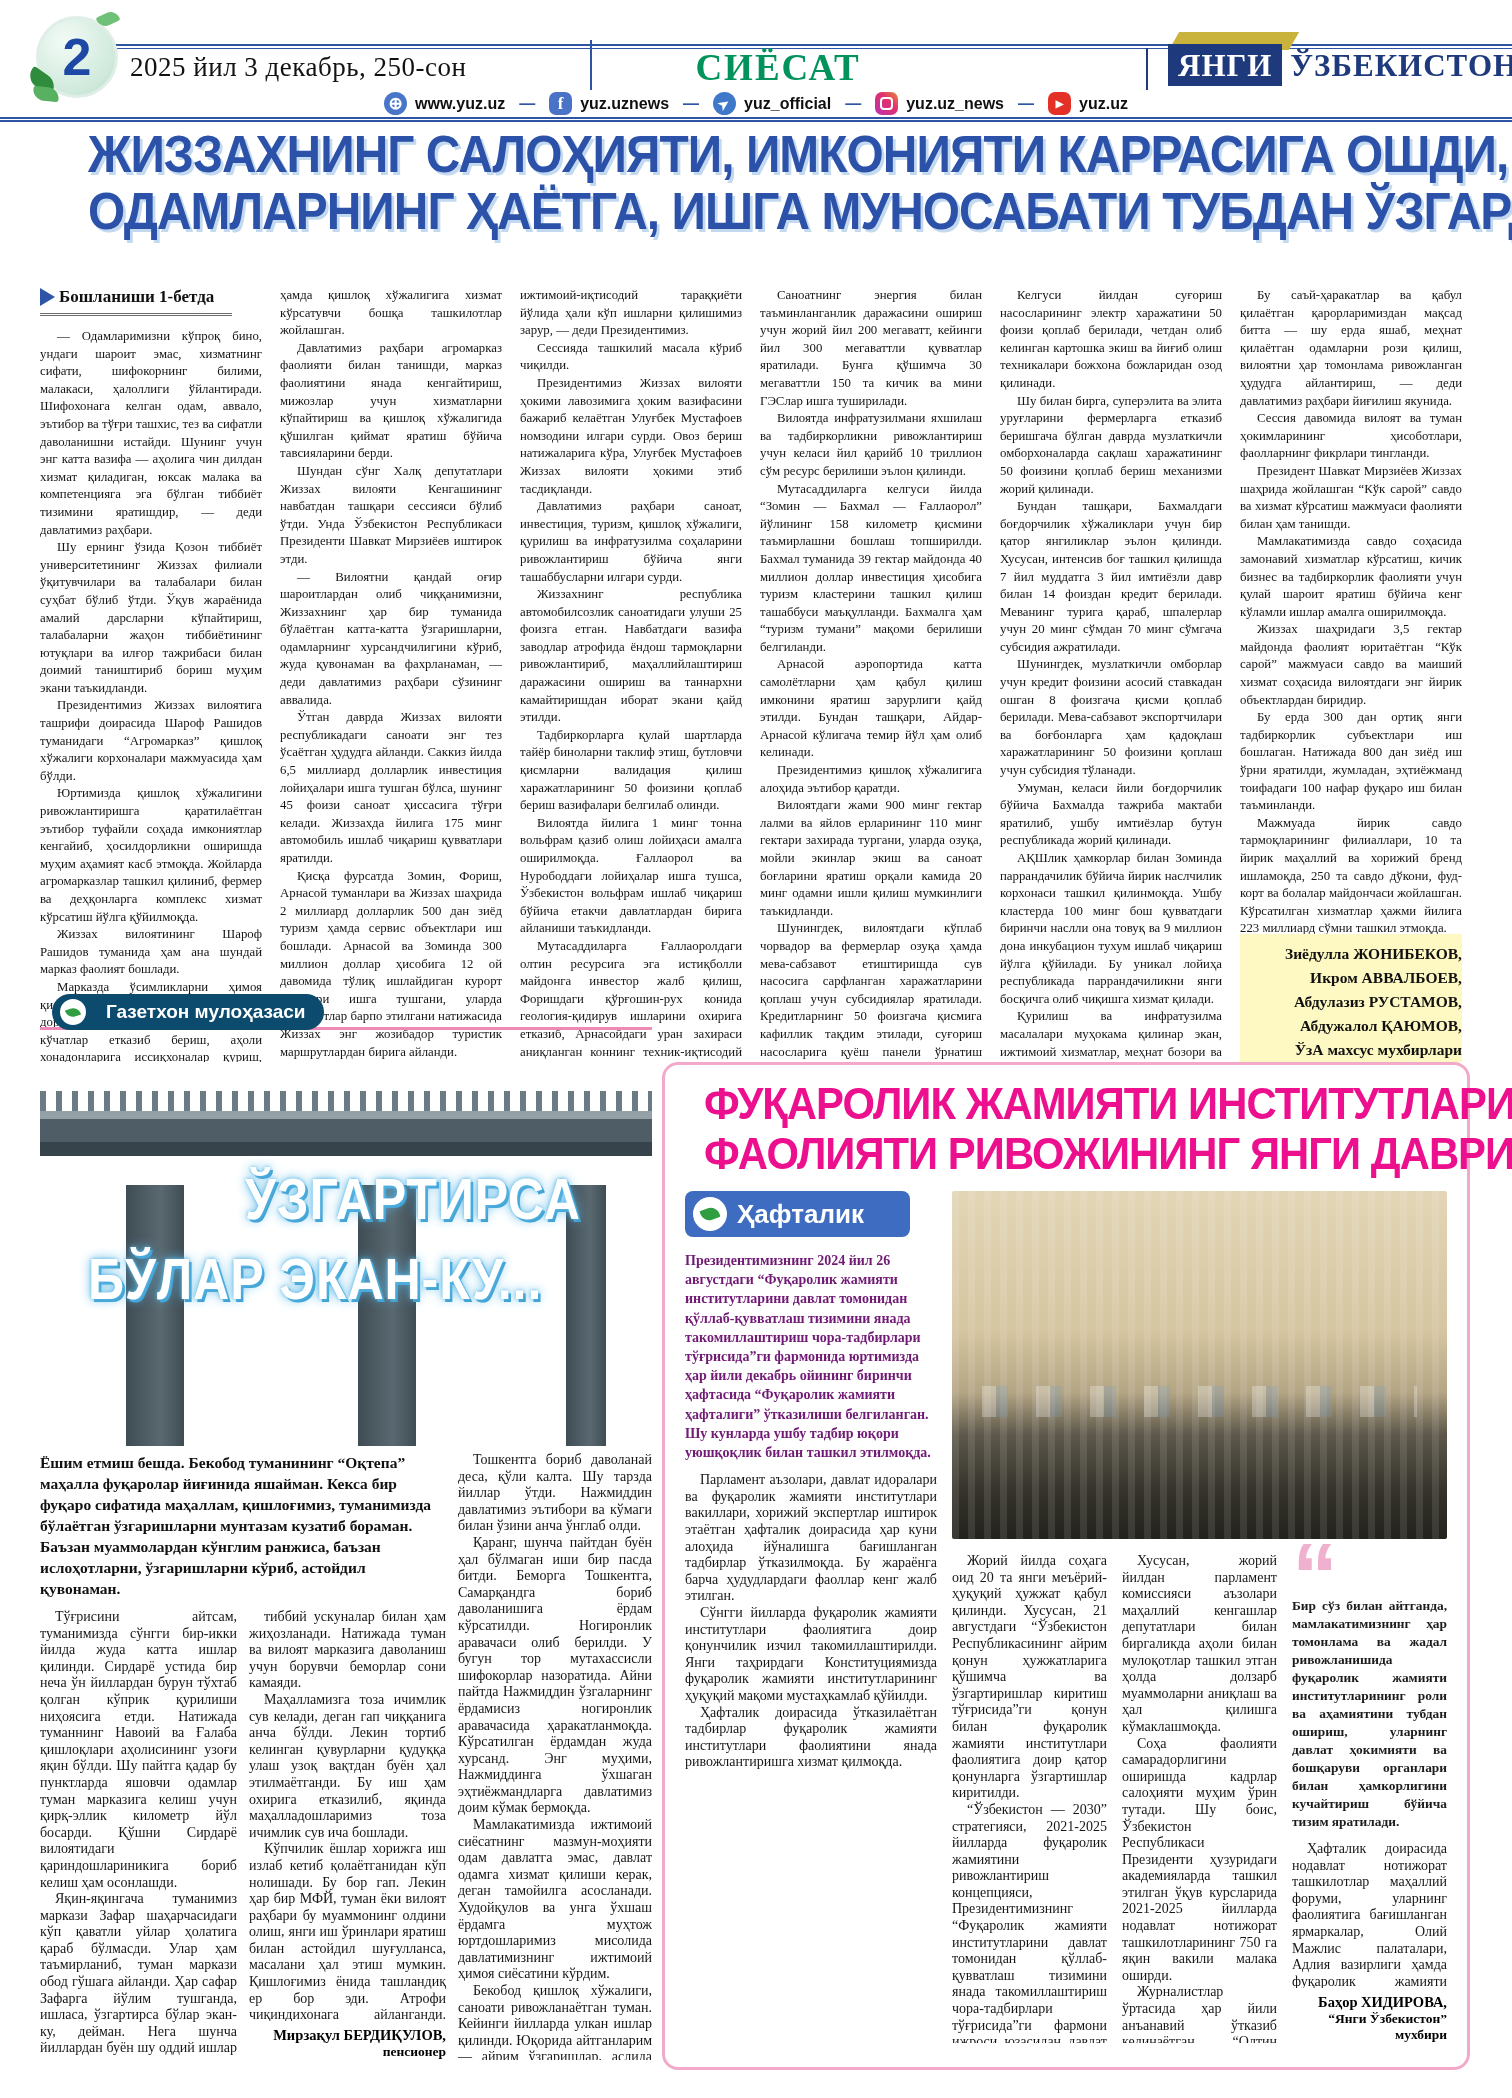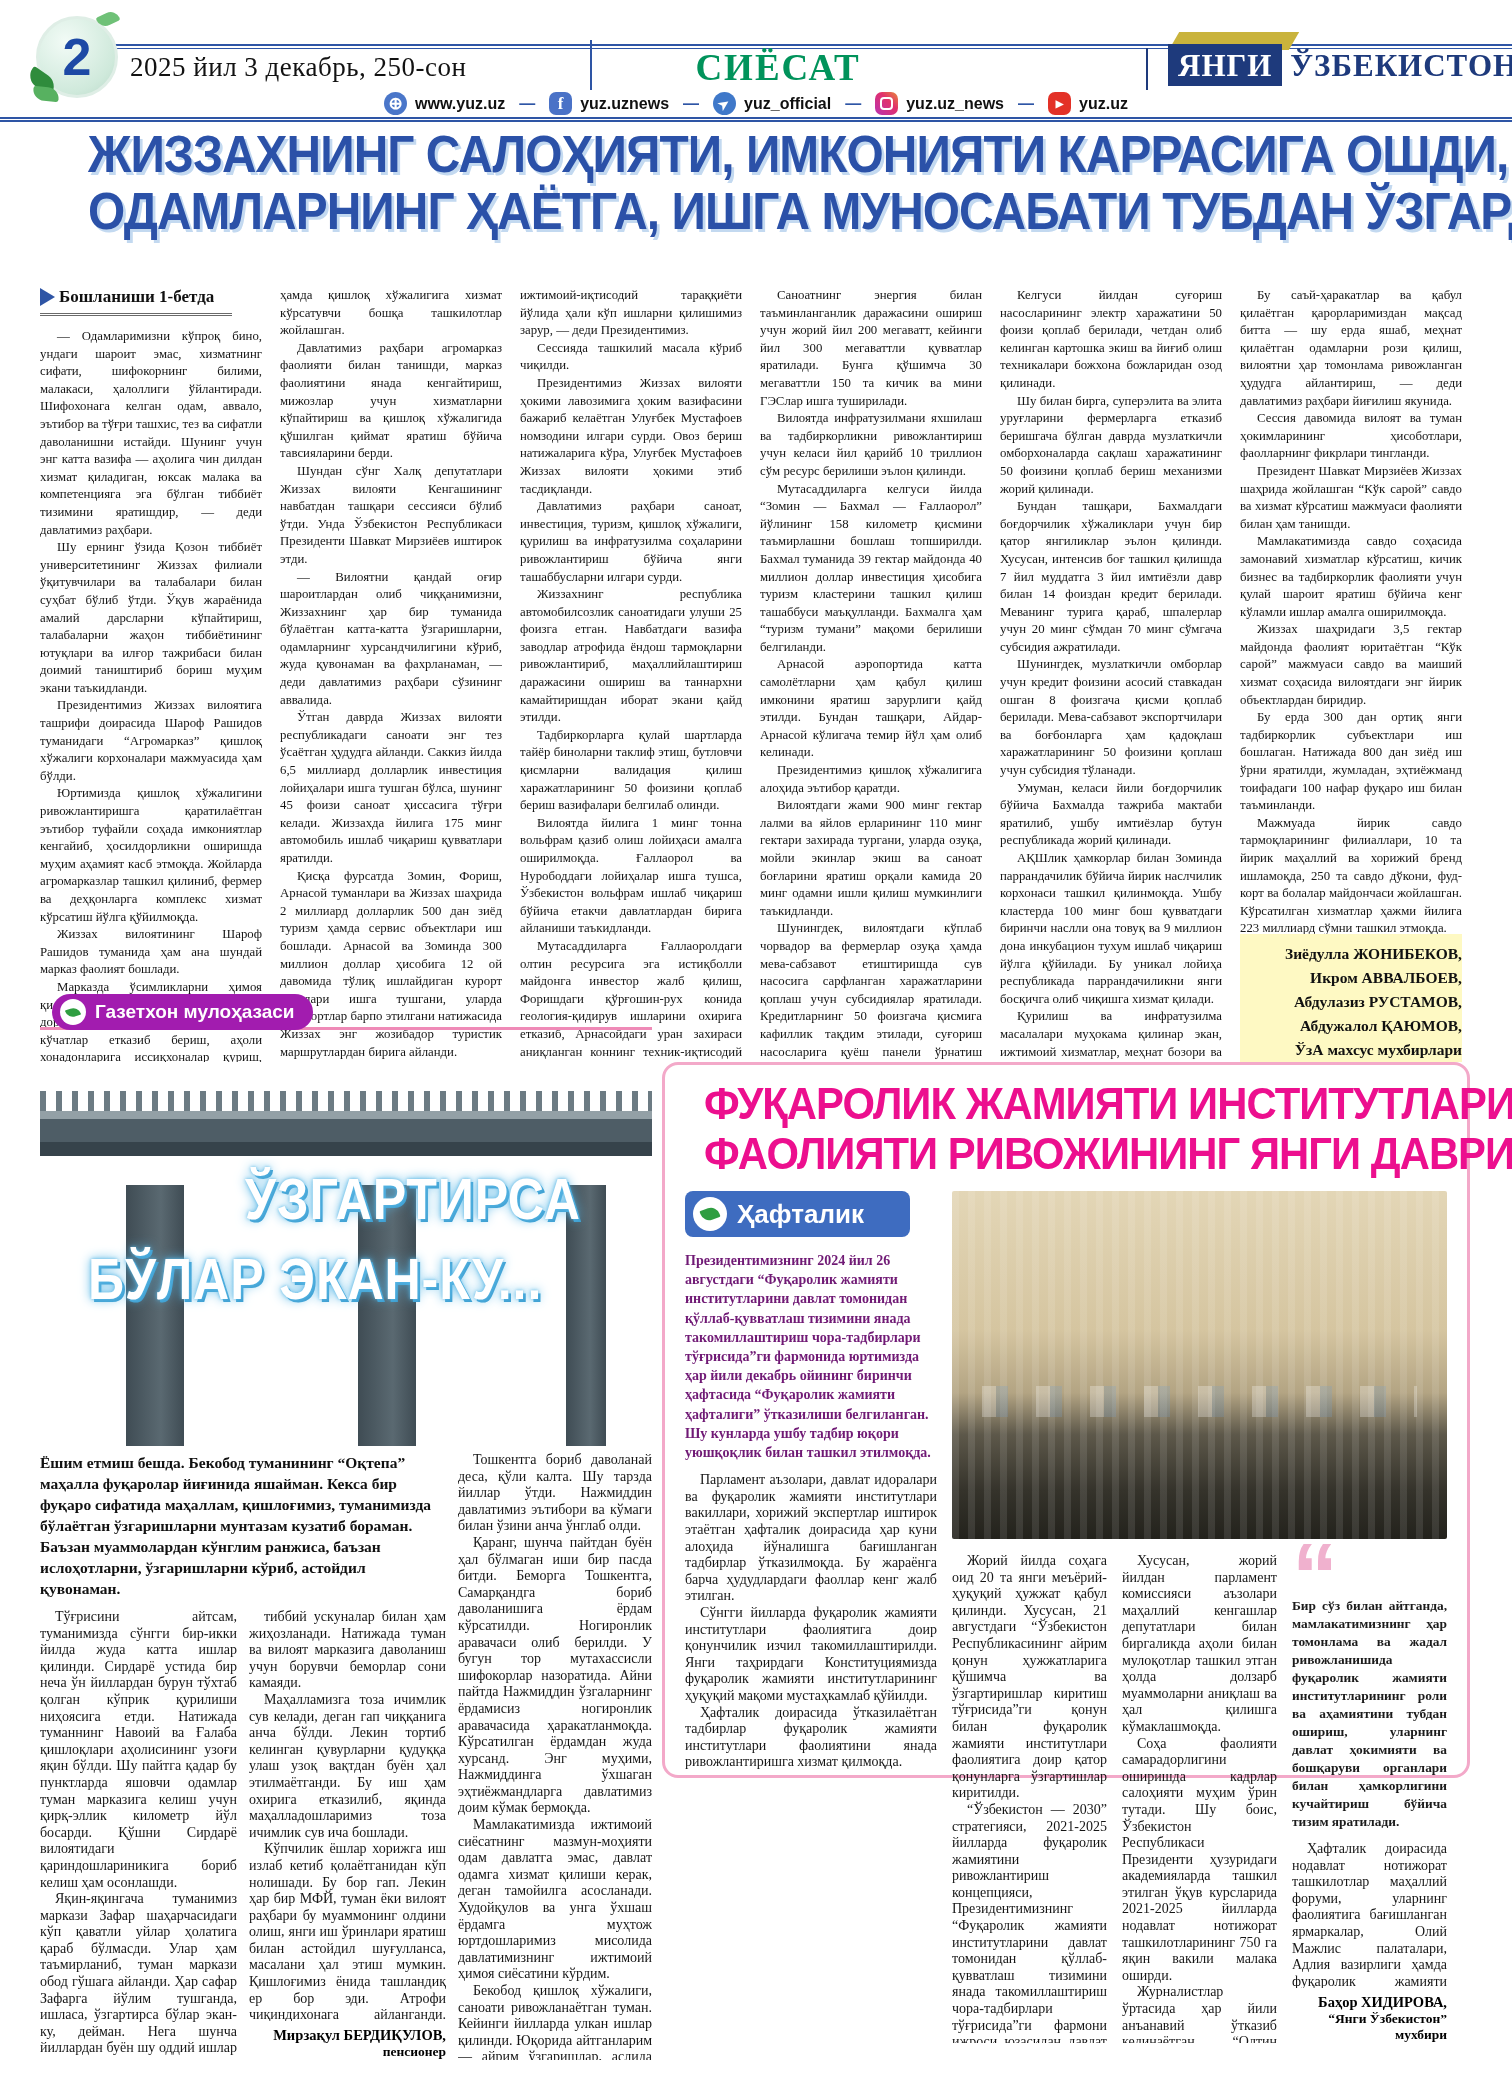--- a/index.html
+++ b/index.html
@@ -65,22 +65,22 @@
                        border-bottom:3px double #6a6a6a; margin-right:30px; }
   #cont-arrow { width:0; height:0; border-top:9px solid rgba(0,0,0,0); border-bottom:9px solid rgba(0,0,0,0);
                 border-left:15px solid #2e55a5; }
   #continuation .txt { font-weight:bold; font-size:17px; color:#101010; }
   #article-signatures { position:absolute; bottom:0; right:0; left:0; background:#fef9c3; padding-top:8px;
                         text-align:right; }
   #article-signatures div { font-weight:bold; font-size:15.5px; line-height:24px; color:#111; }
 
   
   #reader-rule { position:absolute; top:1027px; left:40px; width:612px; height:3px; background:#ef8ab7; }
-  #reader-badge { position:absolute; left:52px; top:994px; display:flex; align-items:center; gap:9px;
-                  background:#a21caf; border-radius:20px; padding:5px 18px 5px 8px; z-index:4; }
+  #reader-badge { position:absolute; left:52px; top:994px; display:flex; align-items:center; gap:20px;
+                  background:#0c4a6e; border-radius:20px; padding:5px 18px 5px 8px; z-index:4; }
   .leaf-disc { width:26px; height:26px; border-radius:50%; background:#fff; display:flex; align-items:center;
                justify-content:center; }
   .leaf-disc i { display:block; width:14px; height:9px; background:#2f9e41; border-radius:1px 9px 1px 9px;
                  transform:rotate(-20deg); }
   #reader-badge .txt { color:#fff; font-family:"Liberation Sans",sans-serif; font-weight:bold; font-size:19px; }
 
   #bridge-photo { position:absolute; left:40px; top:1038px; width:612px; height:408px; overflow:hidden;
       background:linear-gradient(180deg,#b6bfc3 0%,#a8b2b8 16%,#8d9aa1 18%,#75848c 19%,
                  #55646d 20%,#4c5b64 27%,#8someInvalid 0) , linear-gradient(180deg,#b6bfc3 0%,#a9b3b9 16%,
                  #55646d 19%,#4d5c65 28%,#77888f 30%,#66787f 55%,#5a707a 80%,#516a74 100%); }
@@ -104,21 +104,21 @@
   #r-col1 { grid-column:1; grid-row:2; }
   #r-col2 { grid-column:2; grid-row:2; }
   #r-col3 { grid-column:3; grid-row:1 / span 2; }
   .r-col p, .w-col p, .w-lead-body p { font-size:14px; line-height:16.6px; text-align:justify;
       text-indent:15px; color:#161616; }
   .sig-block { position:absolute; bottom:0; right:0; left:0; background:#fff; padding-top:6px; text-align:right; }
   .sig-block .nm { font-weight:bold; font-size:14.5px; }
   .sig-block .rl { font-weight:bold; font-size:13.5px; }
 
   
-  #weekly-box { position:absolute; left:662px; top:1062px; width:808px; height:716px;
+  #weekly-box { position:absolute; left:662px; top:1062px; width:808px; height:1008px;
                 border:3px solid #f3a9c9; border-radius:16px; padding:14px 20px 16px; }
   #weekly-headline { text-align:center; font-family:"Liberation Sans",sans-serif; font-weight:bold;
                      color:#ec0f8e; }
   #weekly-headline .hl { font-size:44px; line-height:50px; letter-spacing:-1px; transform:scaleX(.95);
                          transform-origin:center; white-space:nowrap; }
   #weekly-content { position:relative; margin-top:12px; height:852px; display:flex; gap:15px; }
   #w-col-lead { width:252px; flex:0 0 252px; overflow:hidden; }
   #weekly-badge { display:flex; align-items:center; gap:10px; background:#3e6cc0; border-radius:8px;
                   width:225px; padding:6px 14px 6px 8px; margin-bottom:14px; }
   #weekly-badge .txt { color:#fff; font-family:"Liberation Sans",sans-serif; font-weight:bold; font-size:26px; }

